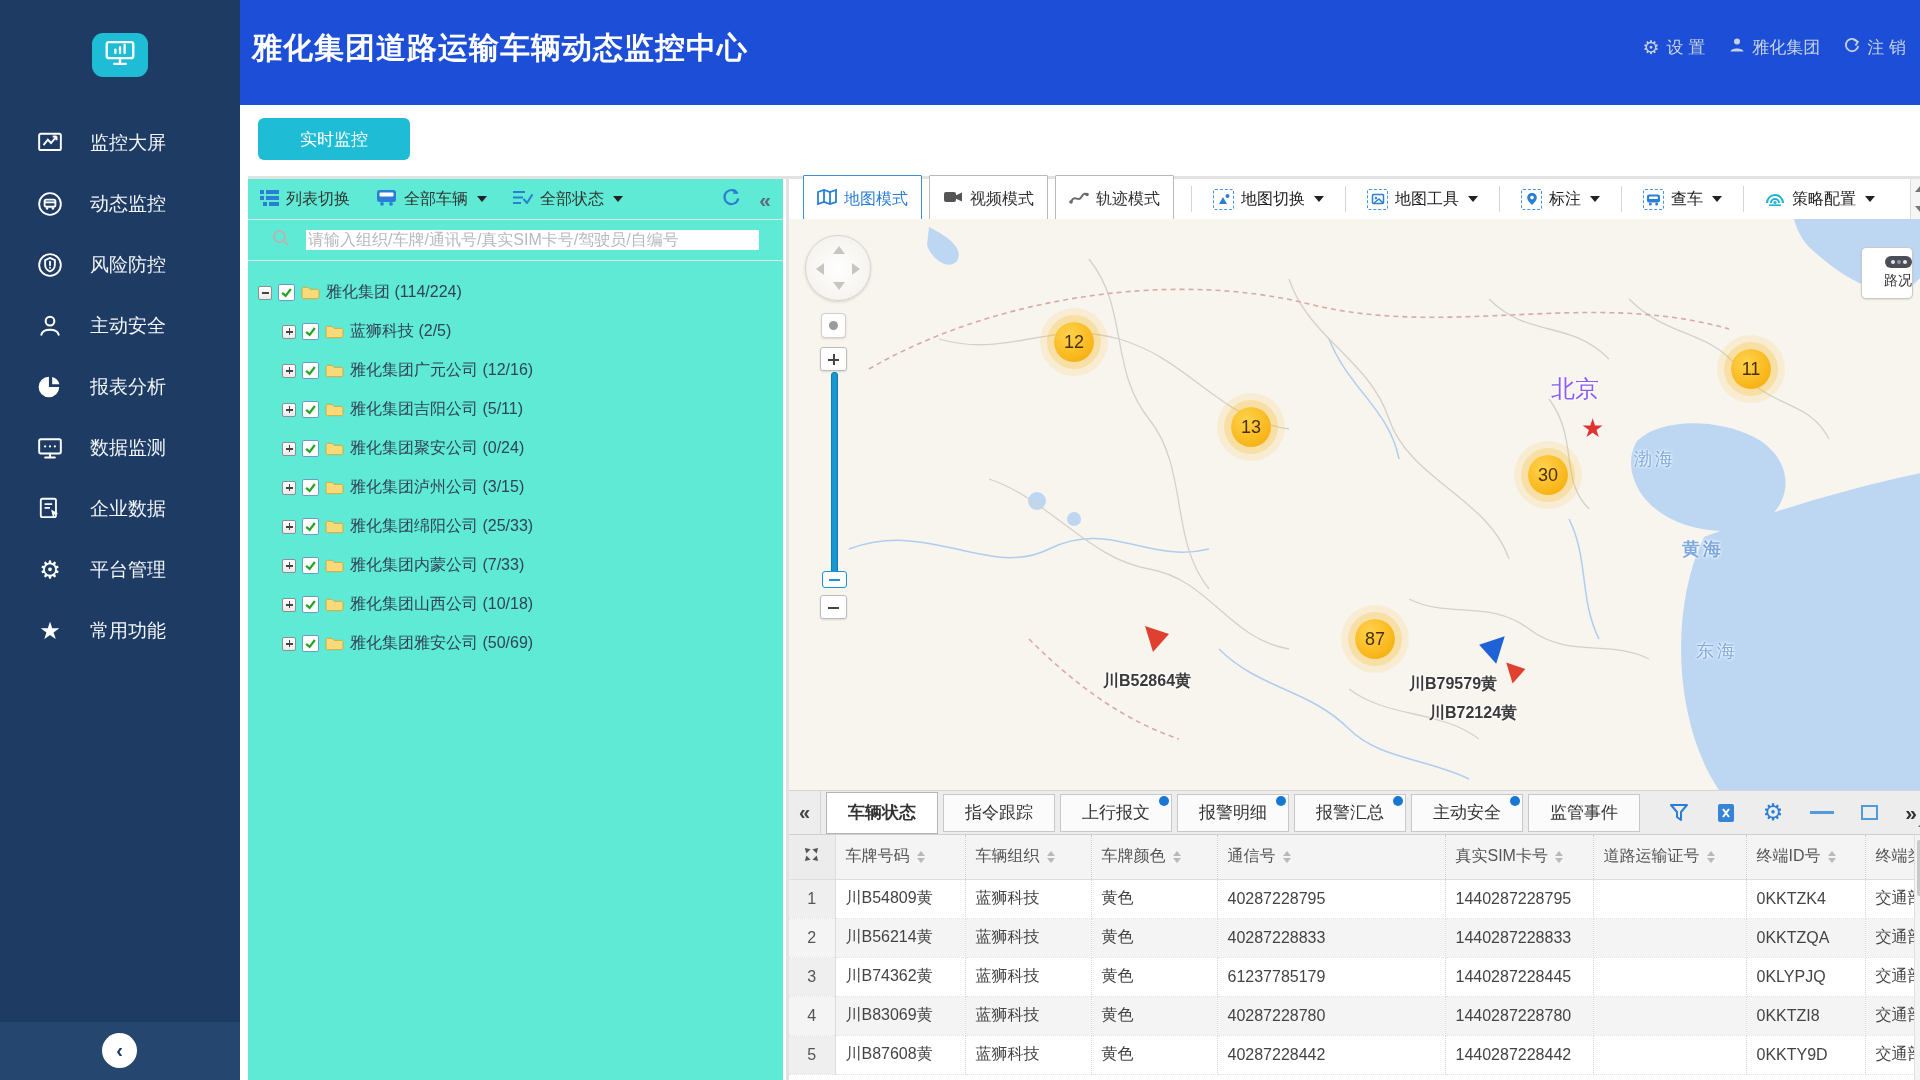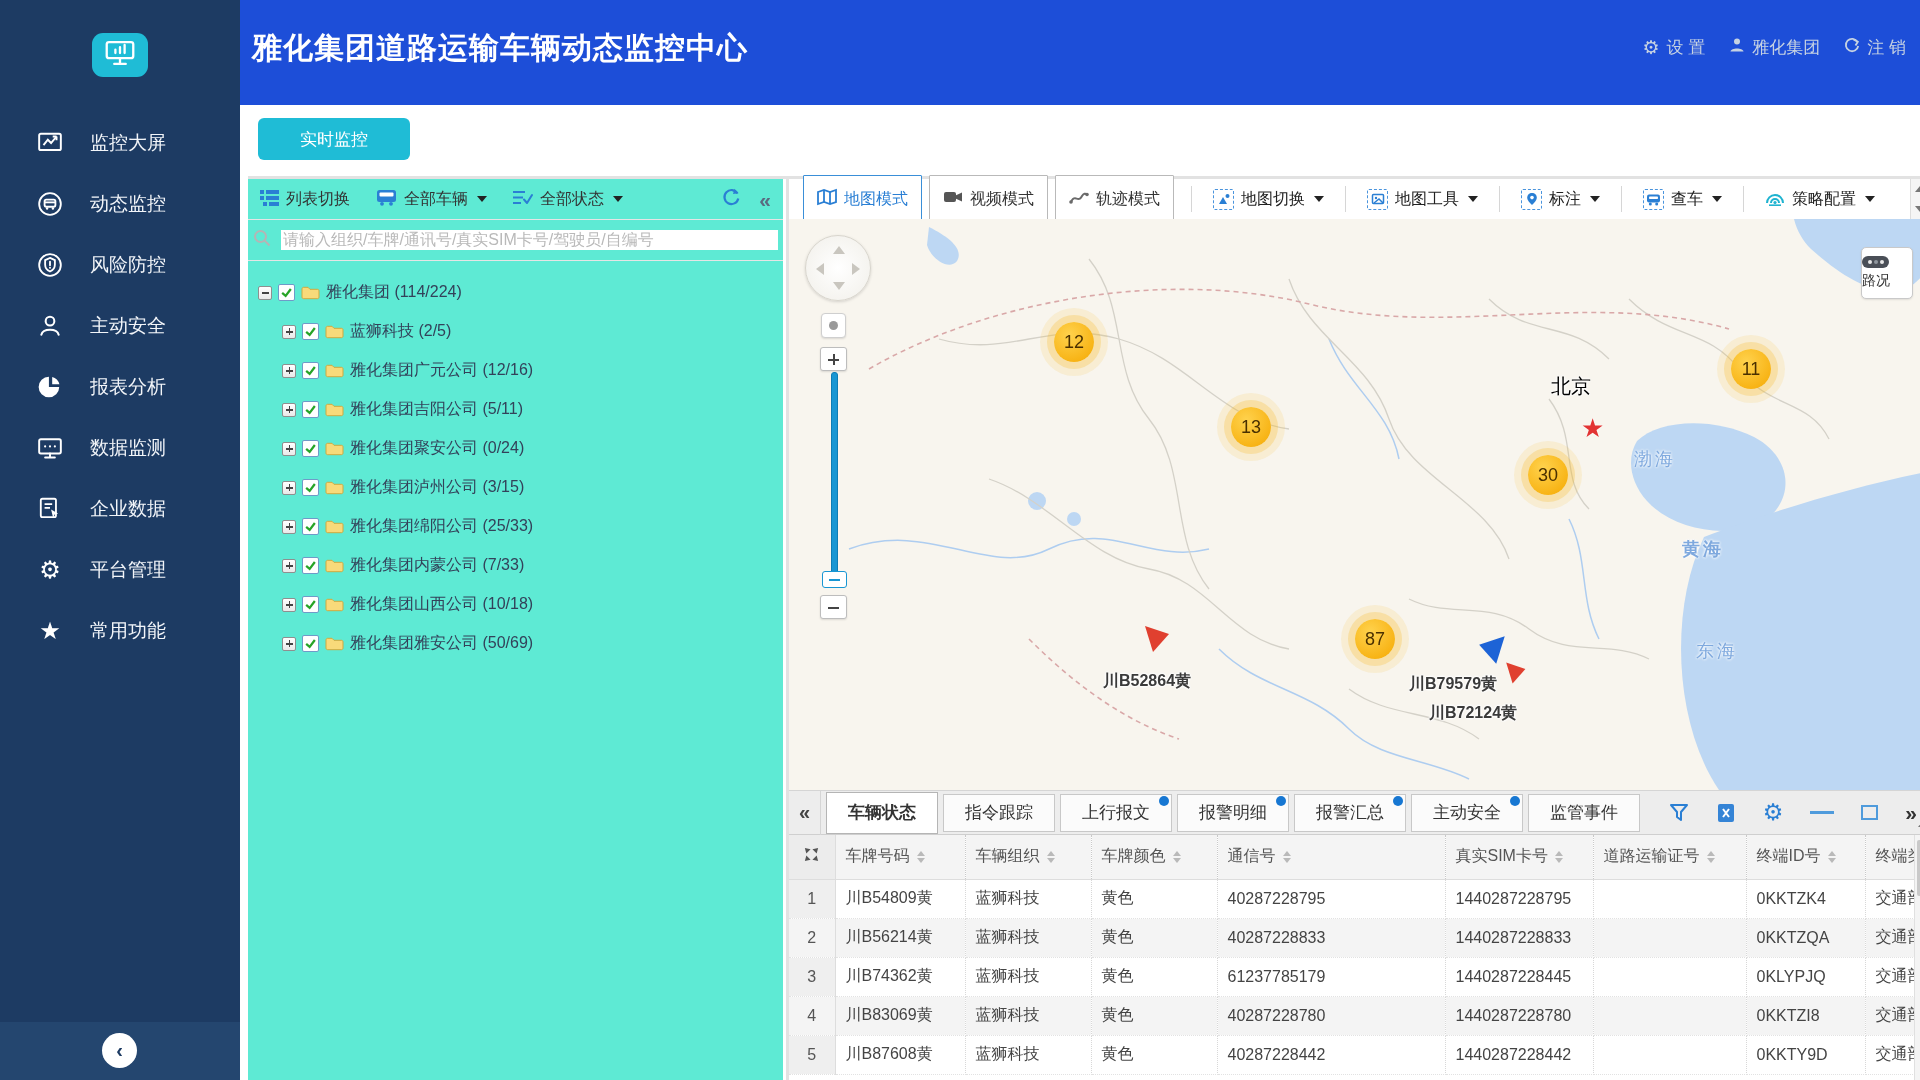--- a/index.html
+++ b/index.html
@@ -31,21 +31,21 @@
   .hdivider{position:absolute;left:0;top:71px;width:1680px;height:3px;background:#e2e2e2;}
 
   
   .tree-panel{position:absolute;left:0;top:74px;width:535px;height:901px;background:#5eead4;}
   .tree-controls{height:40px;display:flex;align-items:center;padding:0 12px;font-size:16px;color:#333;}
   .tctl{display:flex;align-items:center;gap:7px;cursor:pointer;}
   .tctl + .tctl{margin-left:26px;}
   .caret{width:0;height:0;border-left:5px solid transparent;border-right:5px solid transparent;border-top:6px solid #222;margin-left:2px;}
   .tree-right{margin-left:auto;display:flex;align-items:center;gap:18px;}
   .dbl-left{color:#5a6b80;font-size:21px;font-weight:bold;cursor:pointer;line-height:1;}
-  .search-row{height:42px;border-top:1px solid #e5e5e5;border-bottom:1px solid #e5e5e5;display:flex;align-items:center;padding:0 5px;gap:10px;}
+  .search-row{height:42px;border-top:1px solid #e5e5e5;border-bottom:1px solid #e5e5e5;display:flex;align-items:center;padding:0 24px;gap:16px;}
   .search-row input{border:none;outline:none;flex:1;font-size:16px;color:#444;}
   .search-row input::placeholder{color:#b9b9b9;}
   .tree{padding:12px 0 0 10px;font-size:16px;color:#33425a;}
   .tnode{height:39px;display:flex;align-items:center;gap:6px;cursor:pointer;}
   .tnode.child{margin-left:24px;}
   .ebox{width:14px;height:14px;border:1px solid #8f8f8f;background:linear-gradient(#ffffff,#e9e9e9);position:relative;border-radius:2px;flex:0 0 auto;}
   .ebox::before{content:"";position:absolute;left:2.5px;top:5.75px;width:7px;height:1.5px;background:#444;}
   .ebox.plus::after{content:"";position:absolute;left:5.75px;top:2.5px;width:1.5px;height:7px;background:#444;}
   .cbox{width:17px;height:17px;border:1px solid #6f9ac8;border-radius:2px;background:#fff;display:flex;align-items:center;justify-content:center;flex:0 0 auto;}
   .folder{flex:0 0 auto;display:flex;}
@@ -81,29 +81,29 @@
         box-shadow:0 1px 2px rgba(0,0,0,.12);cursor:pointer;}
   .zb-plus{top:128px;}
   .zb-minus{top:376px;}
   .zoom-btn::before{content:"";position:absolute;left:7px;top:10.5px;width:11px;height:2px;background:#444;}
   .zb-plus::after{content:"";position:absolute;left:11.5px;top:6px;width:2px;height:11px;background:#444;}
   .zoom-track{position:absolute;left:42px;top:153px;width:7px;height:204px;background:#1896d3;border:1px solid #0e7cb4;border-radius:3px;cursor:pointer;}
   .zoom-handle{position:absolute;left:33px;top:352px;width:25px;height:17px;background:#fff;border:1px solid #1896d3;border-radius:3px;
         display:flex;align-items:center;justify-content:center;cursor:pointer;}
   .zoom-handle b{width:11px;height:2px;background:#1896d3;}
   .traffic-btn{position:absolute;right:18px;top:28px;width:52px;height:52px;background:#fff;border:1px solid #c9c9c9;border-radius:5px;
-        display:flex;flex-direction:column;align-items:flex-start;justify-content:center;gap:4px;cursor:pointer;box-shadow:0 1px 2px rgba(0,0,0,.1);}
+        display:flex;flex-direction:column;align-items:flex-end;justify-content:center;gap:4px;cursor:pointer;box-shadow:0 1px 2px rgba(0,0,0,.1);}
   .traffic-pill{width:27px;height:12px;border-radius:6px;background:#4a4f57;display:flex;align-items:center;justify-content:center;gap:2px;}
   .traffic-pill u{width:4px;height:4px;border-radius:50%;background:#e8e8e8;display:block;}
   .traffic-pill u.mid{background:#8f969e;}
   .traffic-label{font-size:14px;color:#333;}
   .cluster{position:absolute;width:40px;height:40px;border-radius:50%;background:radial-gradient(circle at 38% 32%,#ffd24d,#f5a800);
         display:flex;align-items:center;justify-content:center;font-size:18px;color:#4a3000;cursor:pointer;
         box-shadow:0 0 0 7px rgba(248,184,28,.25),0 0 0 14px rgba(248,184,28,.13);}
-  .map-city{position:absolute;font-size:20px;color:#000000;text-shadow:0 0 3px #fff,0 0 3px #fff,0 0 3px #fff;}
+  .map-city{position:absolute;font-size:24px;color:#8b5cf6;text-shadow:0 0 3px #fff,0 0 3px #fff,0 0 3px #fff;}
   .map-star{position:absolute;font-size:26px;color:#e23333;text-shadow:0 0 2px #fff;line-height:1;}
   .map-sea{position:absolute;font-size:18px;color:#7fa9de;letter-spacing:3px;text-shadow:0 0 3px #fff,0 0 3px #fff;}
   .veh-label{position:absolute;font-size:16px;font-weight:bold;color:#3a3a3a;
         text-shadow:0 0 3px #fff,0 0 3px #fff,0 0 3px #fff,0 0 3px #fff;}
   .veh-marker{position:absolute;cursor:pointer;}
 
   
   .bottom-panel{position:absolute;left:0;top:611px;width:1142px;height:290px;background:#fff;}
   .tabbar{height:45px;background:#ededed;border-top:1px solid #d5d5d5;border-bottom:1px solid #cfcfcf;display:flex;align-items:center;}
   .tab-coll{width:32px;height:45px;display:flex;align-items:center;justify-content:center;color:#444;font-size:20px;font-weight:bold;

